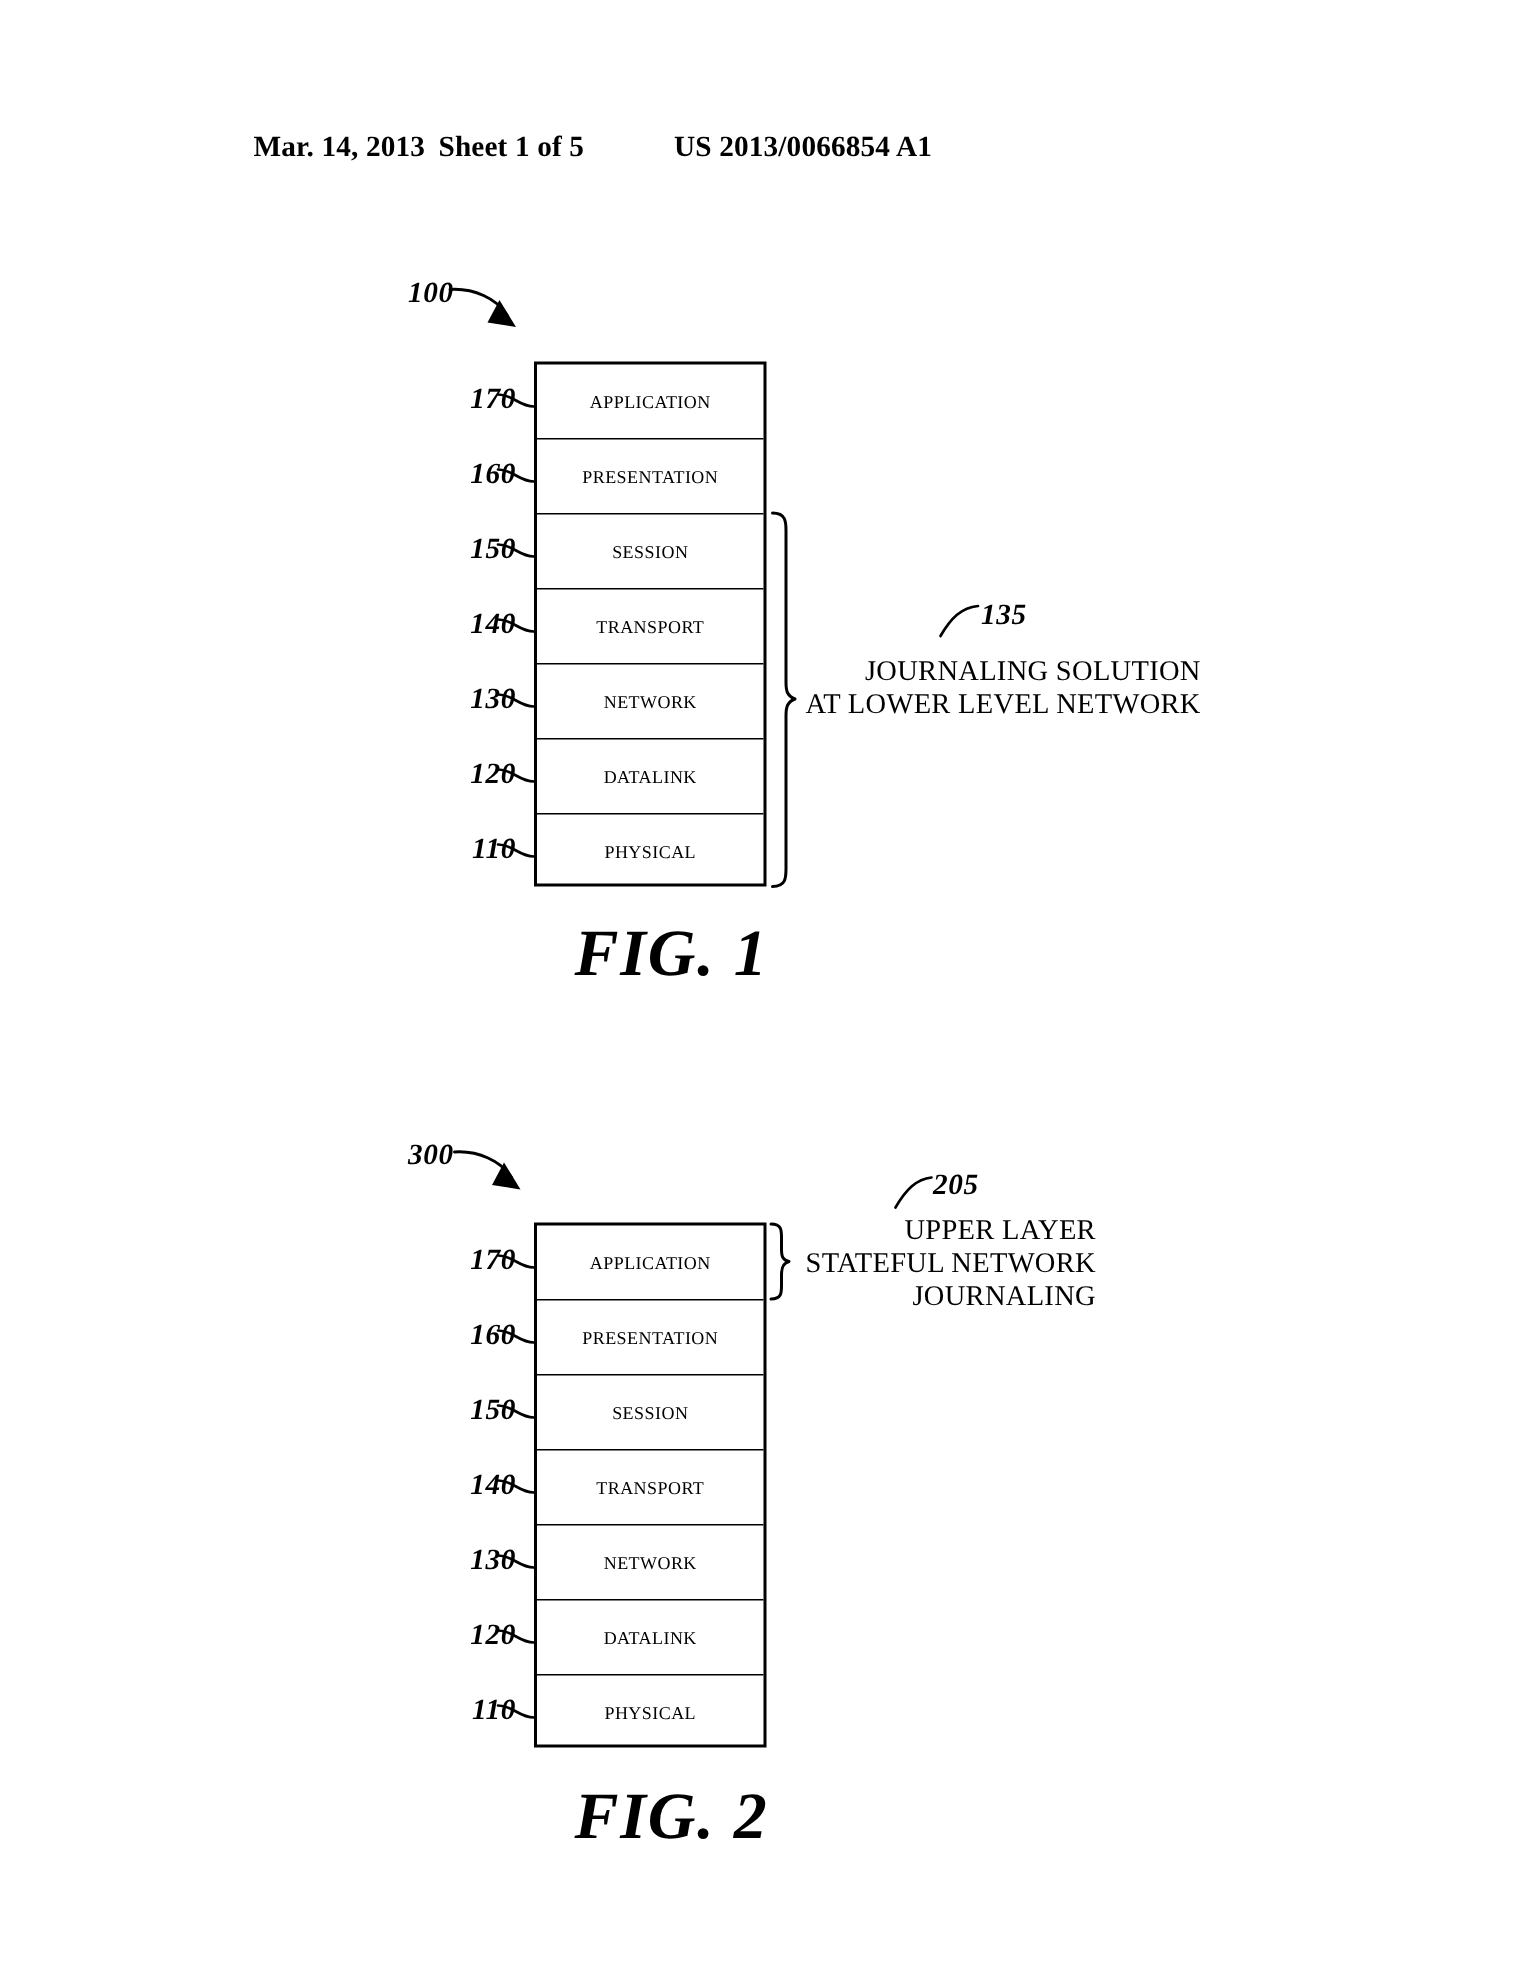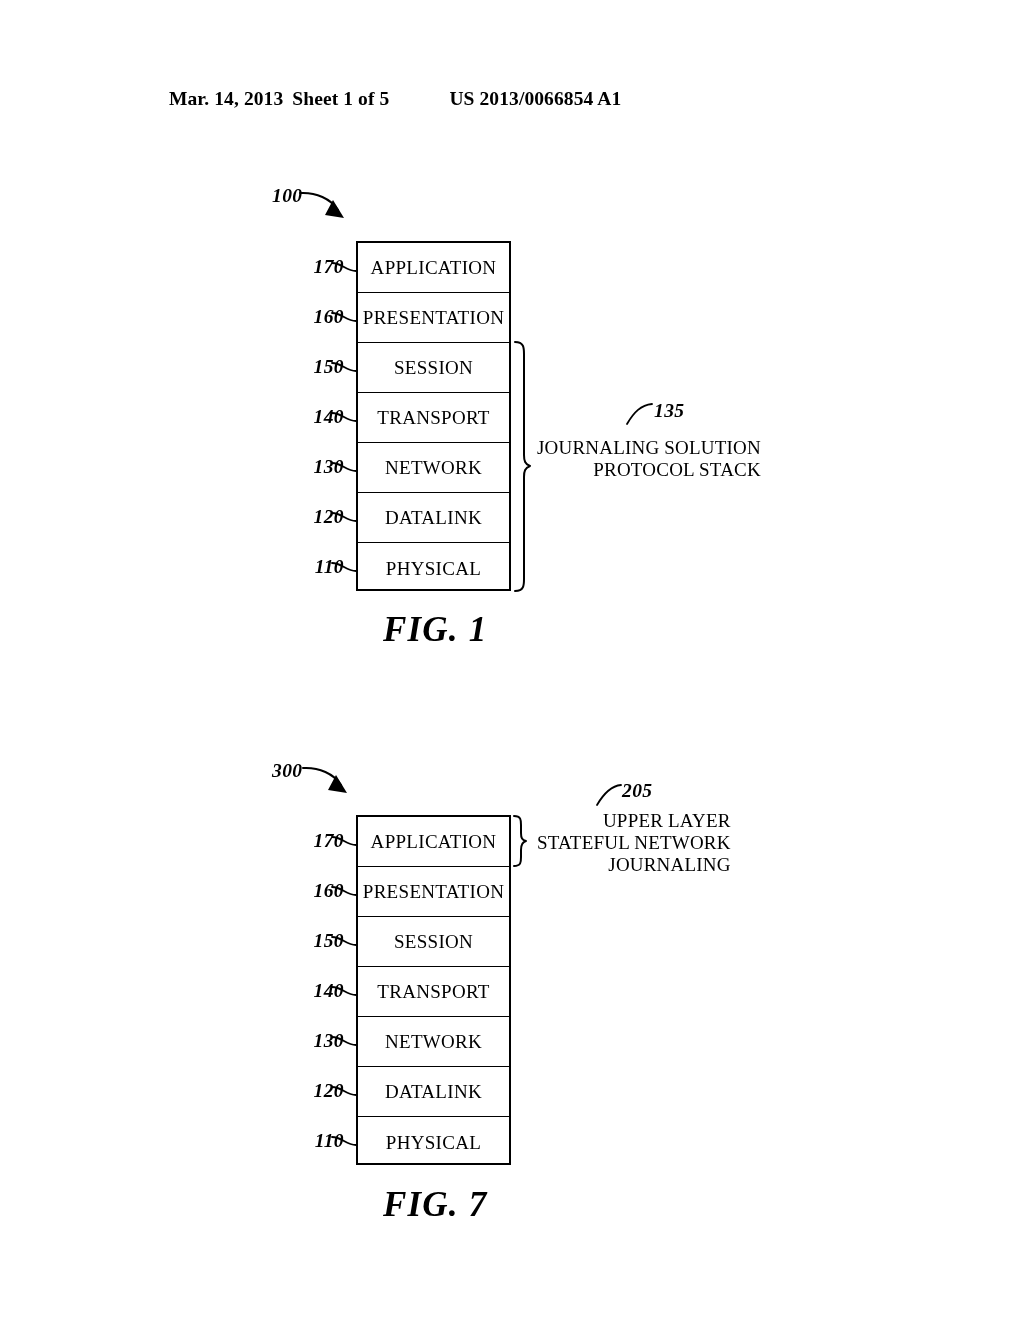--- a/index.html
+++ b/index.html
@@ -56,21 +56,21 @@
   .layer-row {
     position: relative;
     box-sizing: border-box;
     border-bottom: 1.6px solid #000;
     display: flex;
     align-items: center;
     justify-content: center;
   }
   .layer-row:last-child { border-bottom: none; }
   .layer-label {
-    font-size: 19px;
+    font-size: 12px;
     letter-spacing: 0.3px;
     line-height: 1;
     white-space: nowrap;
   }
 
   
   .ref-num {
     position: absolute;
     font-style: italic;
     font-weight: bold;
@@ -98,21 +98,21 @@
     font-size: 19.5px;
     letter-spacing: 0.4px;
     white-space: nowrap;
   }
 
   
   .fig-caption {
     position: absolute;
     font-style: italic;
     font-weight: bold;
-    font-size: 35px;
+    font-size: 44px;
     letter-spacing: 1.2px;
     white-space: nowrap;
   }
 
   
   .overlay {
     position: absolute;
     left: 0;
     top: 0;
     width: 1024px;
@@ -172,21 +172,21 @@
   <div class="ref-num ref-col" style="left:302px; top:356px;">150</div>
   <div class="ref-num ref-col" style="left:302px; top:406px;">140</div>
   <div class="ref-num ref-col" style="left:302px; top:456px;">130</div>
   <div class="ref-num ref-col" style="left:302px; top:506px;">120</div>
   <div class="ref-num ref-col" style="left:302px; top:556px;">110</div>
 
   <div class="callout-ref" style="left:654px; top:400px;">135</div>
 
   <div class="callout" style="left:537px; top:437px;">
     <div>JOURNALING SOLUTION</div>
-    <div>PROTOCOL STACK</div>
+    <div>AT LOWER LEVEL NETWORK</div>
   </div>
 
   <div class="fig-caption" style="left:383px; top:610px;">FIG. 1</div>
 </div>
 
 <div class="figure" id="figure-2">
 
   <div class="ref-num" style="left:272px; top:760px;">300</div>
 
   <div class="stack" id="fig2-stack" style="left:356px; top:815px; width:155px; height:350px;">
@@ -222,21 +222,21 @@
   <div class="ref-num ref-col" style="left:302px; top:1130px;">110</div>
 
   <div class="callout-ref" style="left:622px; top:780px;">205</div>
 
   <div class="callout" style="left:537px; top:810px;">
     <div>UPPER LAYER</div>
     <div>STATEFUL NETWORK</div>
     <div>JOURNALING</div>
   </div>
 
-  <div class="fig-caption" style="left:383px; top:1185px;">FIG. 7</div>
+  <div class="fig-caption" style="left:383px; top:1185px;">FIG. 2</div>
 </div>
 
 <svg class="overlay" viewBox="0 0 1024 1320">
 
   <g>
     <path d="M 300 193 C 316 192 331 199 338 210"></path>
     <polygon class="arrowhead" points="333,200 344,218 325,215"></polygon>
   </g>
 
   <g>

